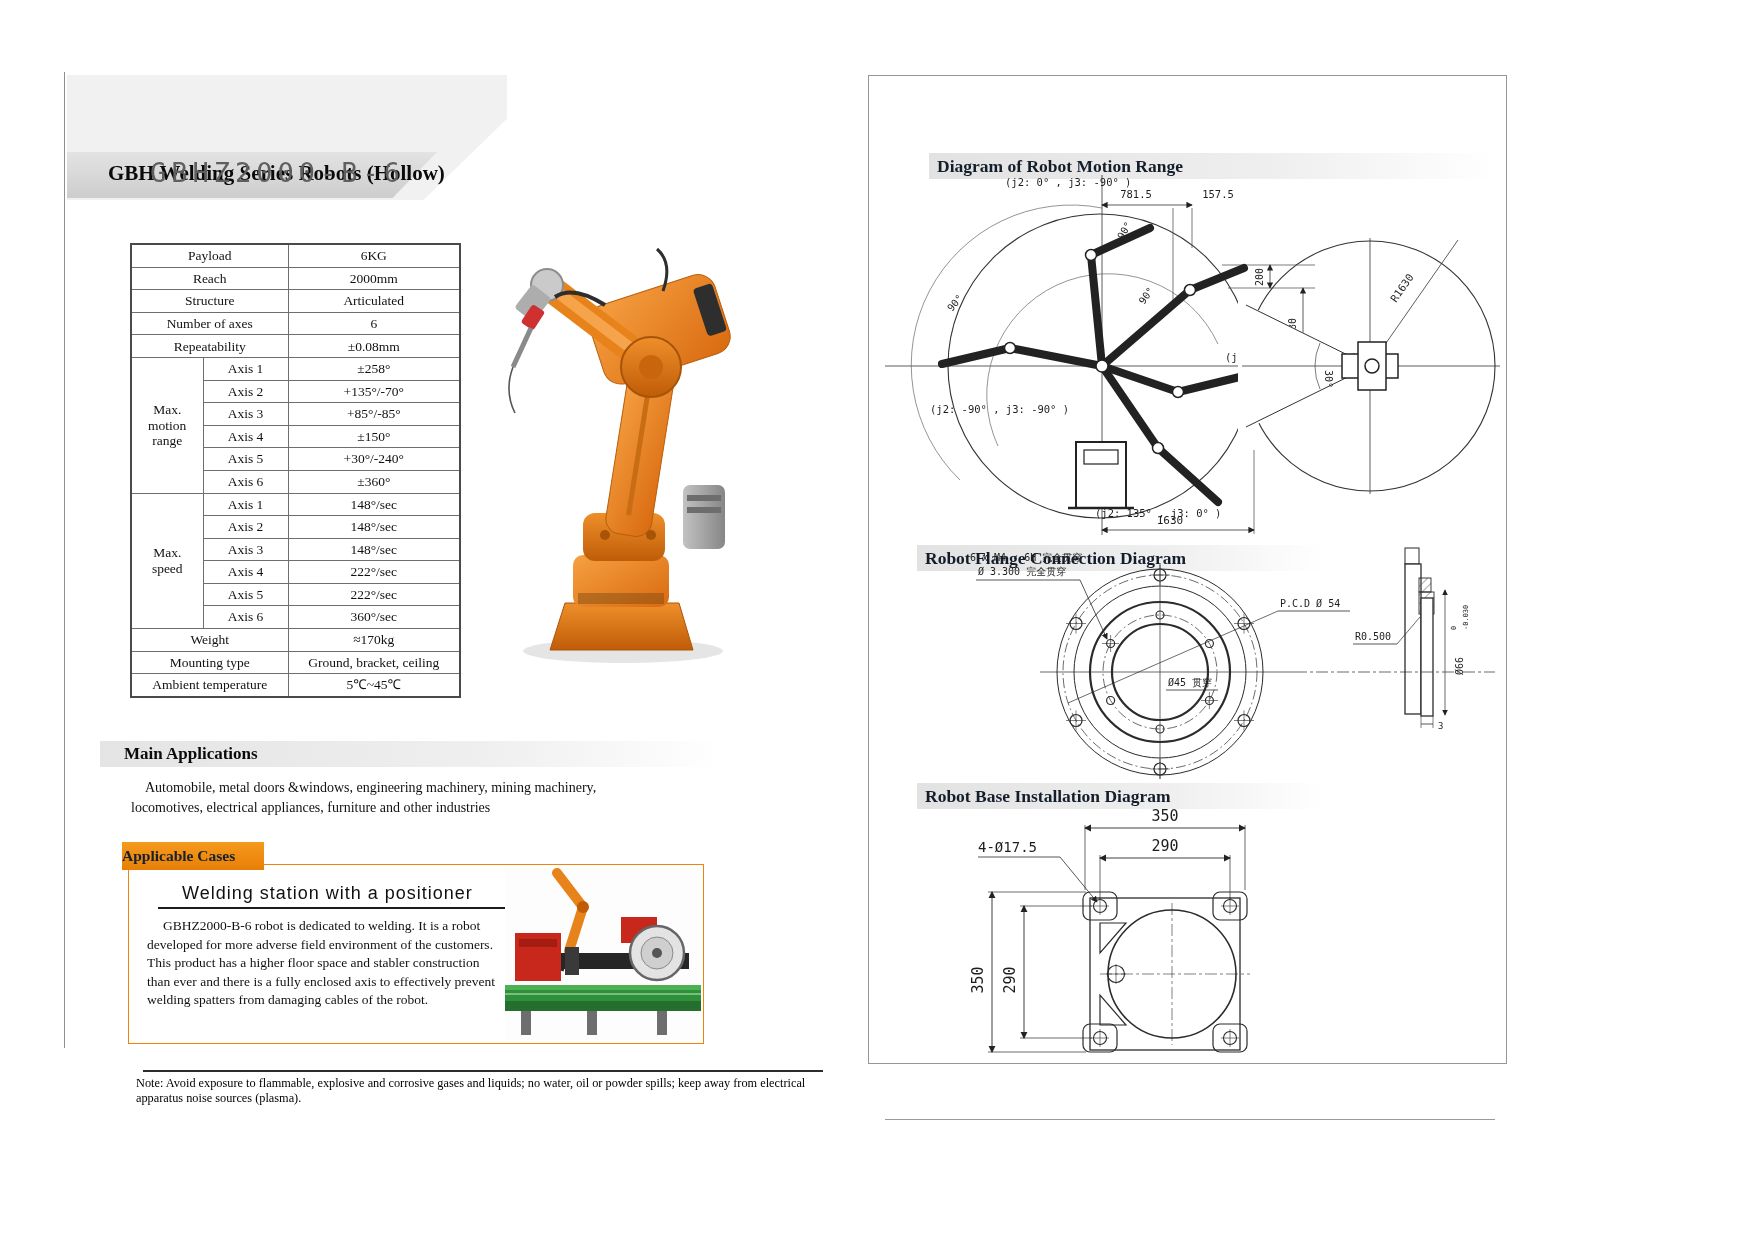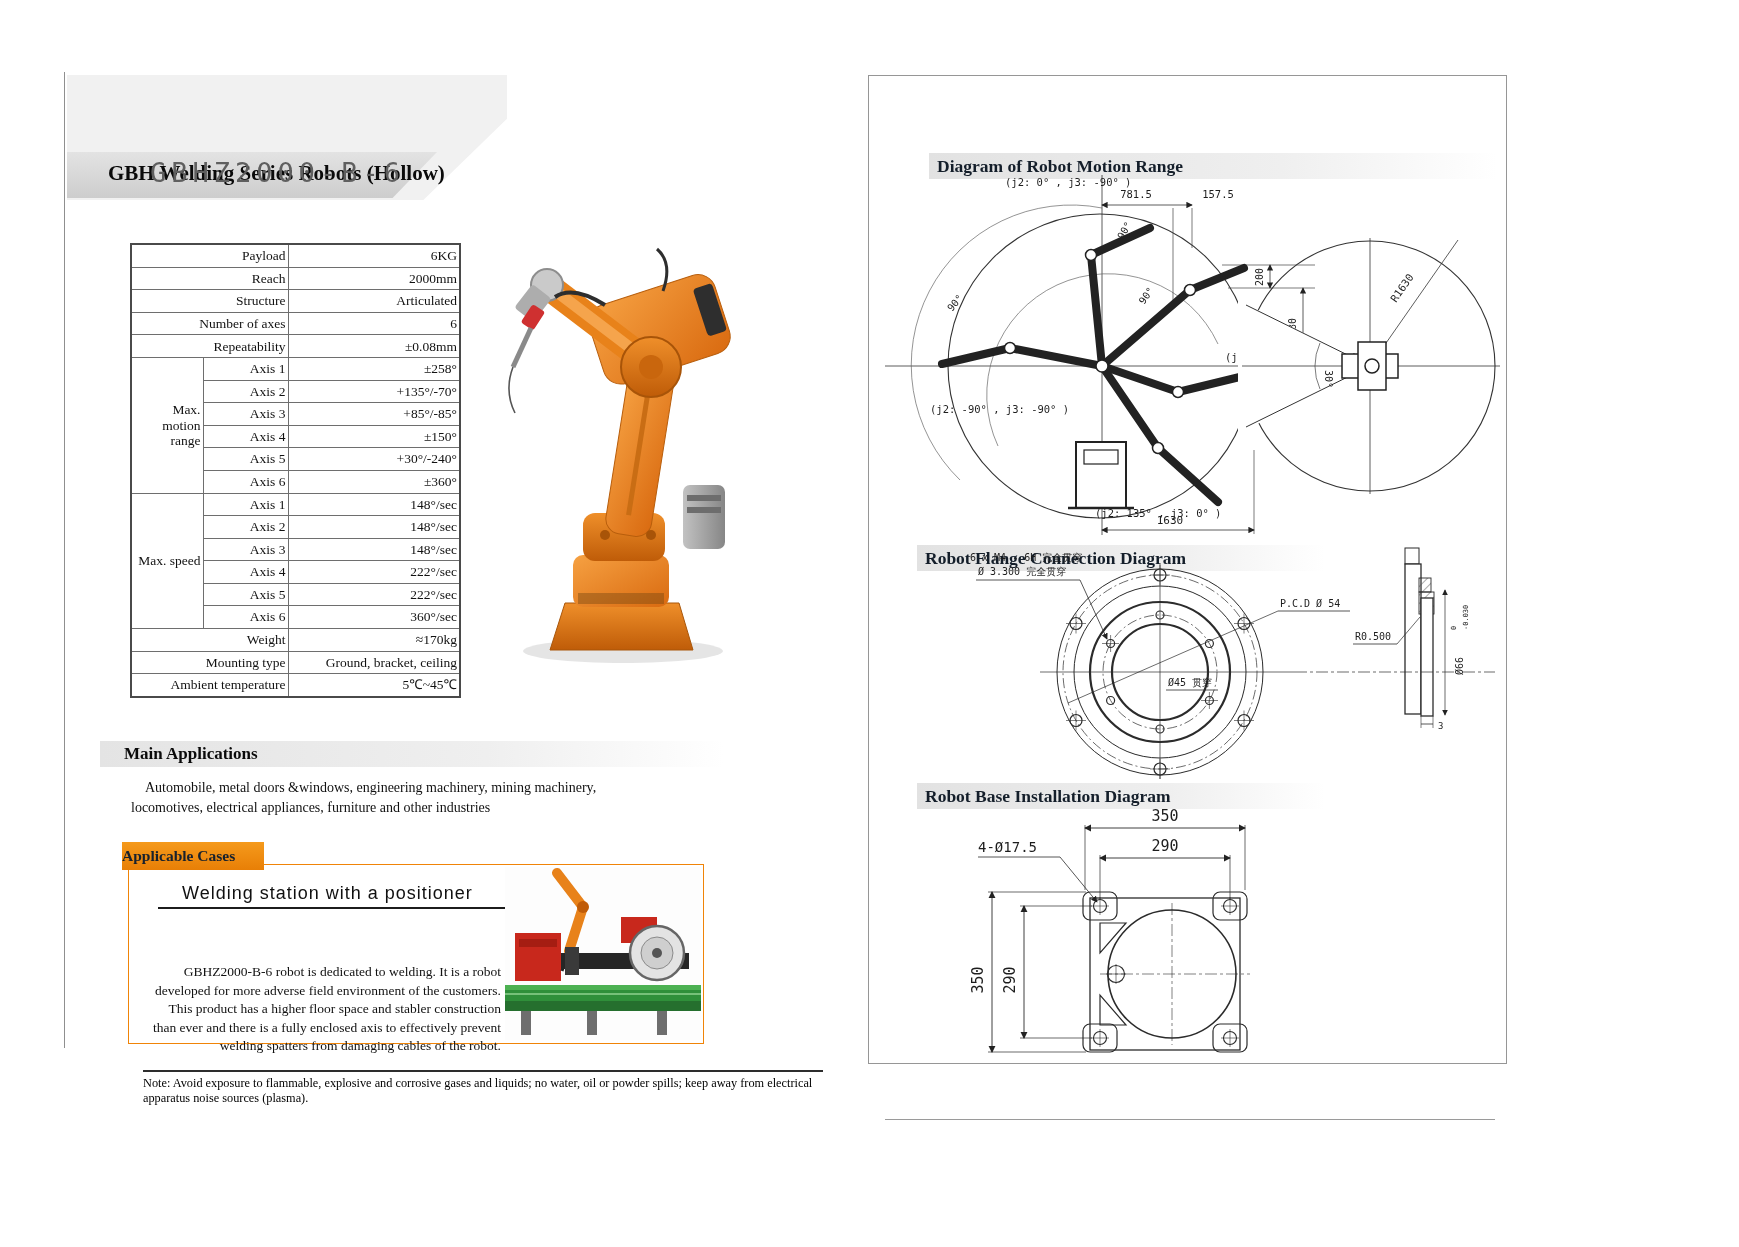--- a/index.html
+++ b/index.html
@@ -15,44 +15,44 @@
   .hdr-dark{left:67px;top:152px;width:370px;height:46px;
     background:linear-gradient(#e3e3e3,#cdcdcd);
     clip-path:polygon(0 0,100% 0,88% 100%,0 100%);}
   .left-rule{left:64px;top:72px;width:1px;height:976px;background:#8f8f8f;}
   .series-title{left:108px;top:116px;font-size:21px;font-weight:bold;color:#0a0a0a;margin-top:45px;}
   .model{left:150px;top:157px;font-size:27px;color:#5f5f5f;letter-spacing:5px;}
 
   
   table.spec{position:absolute;left:130px;top:243px;width:330px;height:455px;
     border-collapse:collapse;table-layout:fixed;font-size:13.5px;border:2px solid #4a4a4a;}
-  table.spec td{border:1px solid #6e6e6e;text-align:right;vertical-align:middle;
-    padding:0 2px;line-height:1.15;}
+  table.spec td{border:1px solid #6e6e6e;text-align:center;vertical-align:middle;
+    padding:0 8px;line-height:1.15;}
 
   
   .band{background:linear-gradient(to right,#e4e4e4,#efefef 62%,rgba(240,240,240,0));
     font-weight:bold;line-height:26px;padding-left:24px;}
   .main-apps-band{left:100px;top:741px;width:600px;height:26px;font-size:17px;color:#0a0a0a;}
   .main-apps-text{left:131px;top:778px;width:486px;font-size:14px;line-height:20px;text-indent:14px;}
 
   .dhead{width:400px;height:26px;font-size:17.5px;color:#141e2a;
     background:linear-gradient(to right,#e2e2e2,#efefef 62%,rgba(240,240,240,0));
     font-weight:bold;line-height:26px;padding-left:8px;}
 
   
   .case-box{left:128px;top:864px;width:574px;height:178px;border:1.3px solid #f08408;background:#fff;}
   .case-badge{left:122px;top:842px;width:142px;height:28px;
     background:linear-gradient(#f59a1c,#e87f06);color:#17212d;font-weight:bold;
     font-size:15.5px;line-height:28px;box-sizing:border-box;}
   .case-title{left:158px;top:883px;font-size:18px;letter-spacing:1px;color:#101010;}
   .case-rule{left:158px;top:907px;width:362px;height:2px;background:#1c1c1c;}
-  .case-text{left:147px;top:963px;width:354px;font-size:13.5px;line-height:18.5px;text-indent:16px;text-align:right;}
+  .case-text{left:147px;top:917px;width:354px;font-size:13.5px;line-height:18.5px;text-indent:16px;}
 
   .note-rule{left:143px;top:1070px;width:680px;height:1.5px;background:#2d2d2d;}
-  .note-text{left:143px;top:1076px;width:692px;font-size:12.3px;line-height:15px;color:#000;}
+  .note-text{left:136px;top:1076px;width:692px;font-size:12.3px;line-height:15px;color:#000;}
 
   
   .panel{left:868px;top:75px;width:637px;height:987px;border:1px solid #969696;}
   .footer-line{left:885px;top:1119px;width:610px;height:1px;background:#9a9a9a;}
 
   svg text{font-family:"DejaVu Sans Mono", monospace;fill:#1d1d1d;}
 </style>
 </head>
 <body>
 

